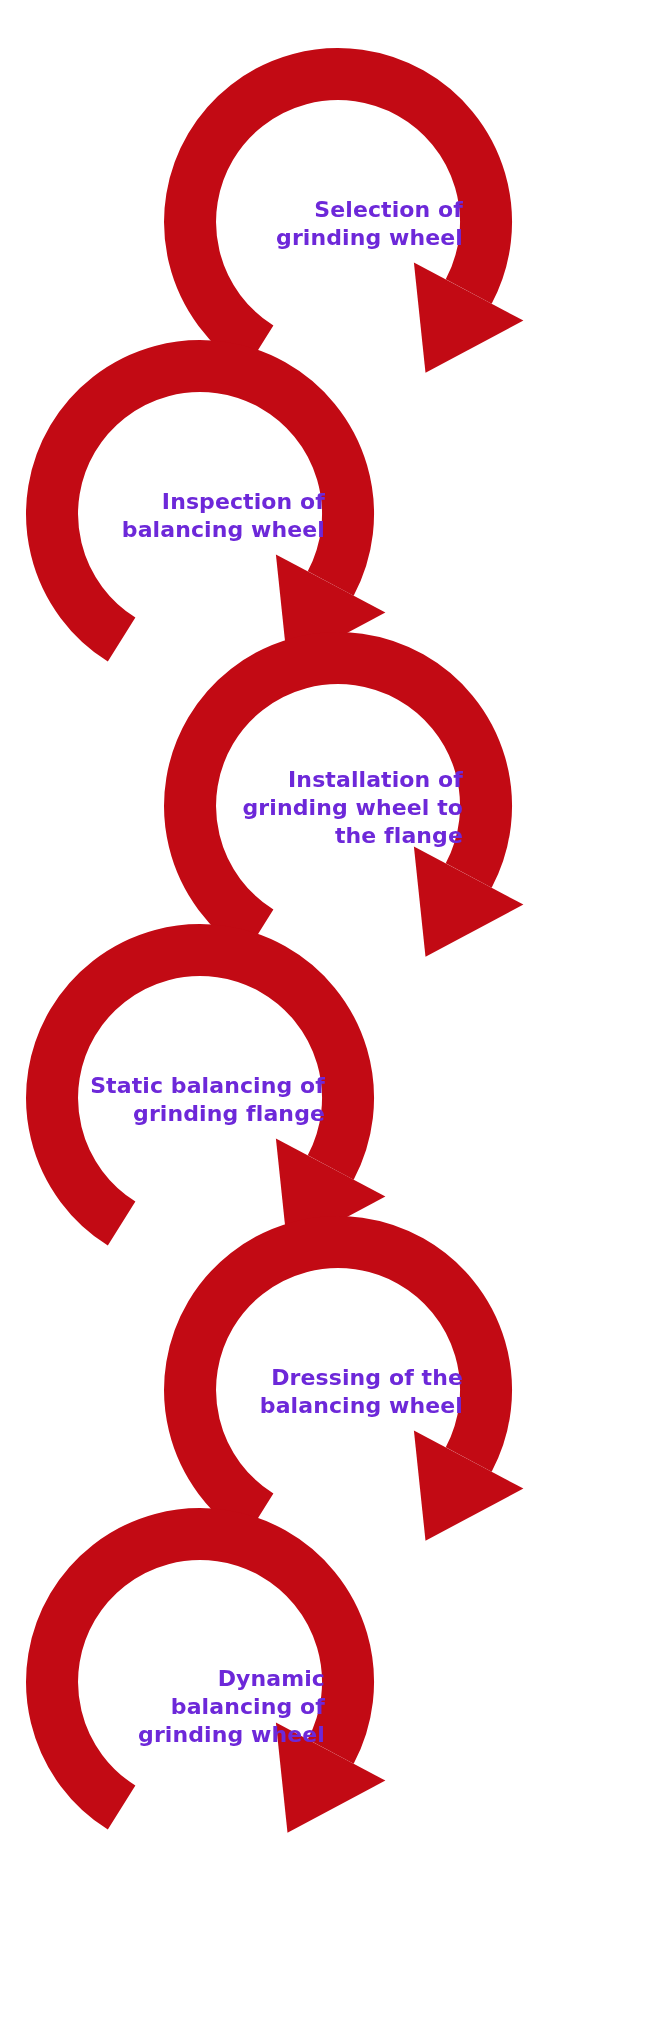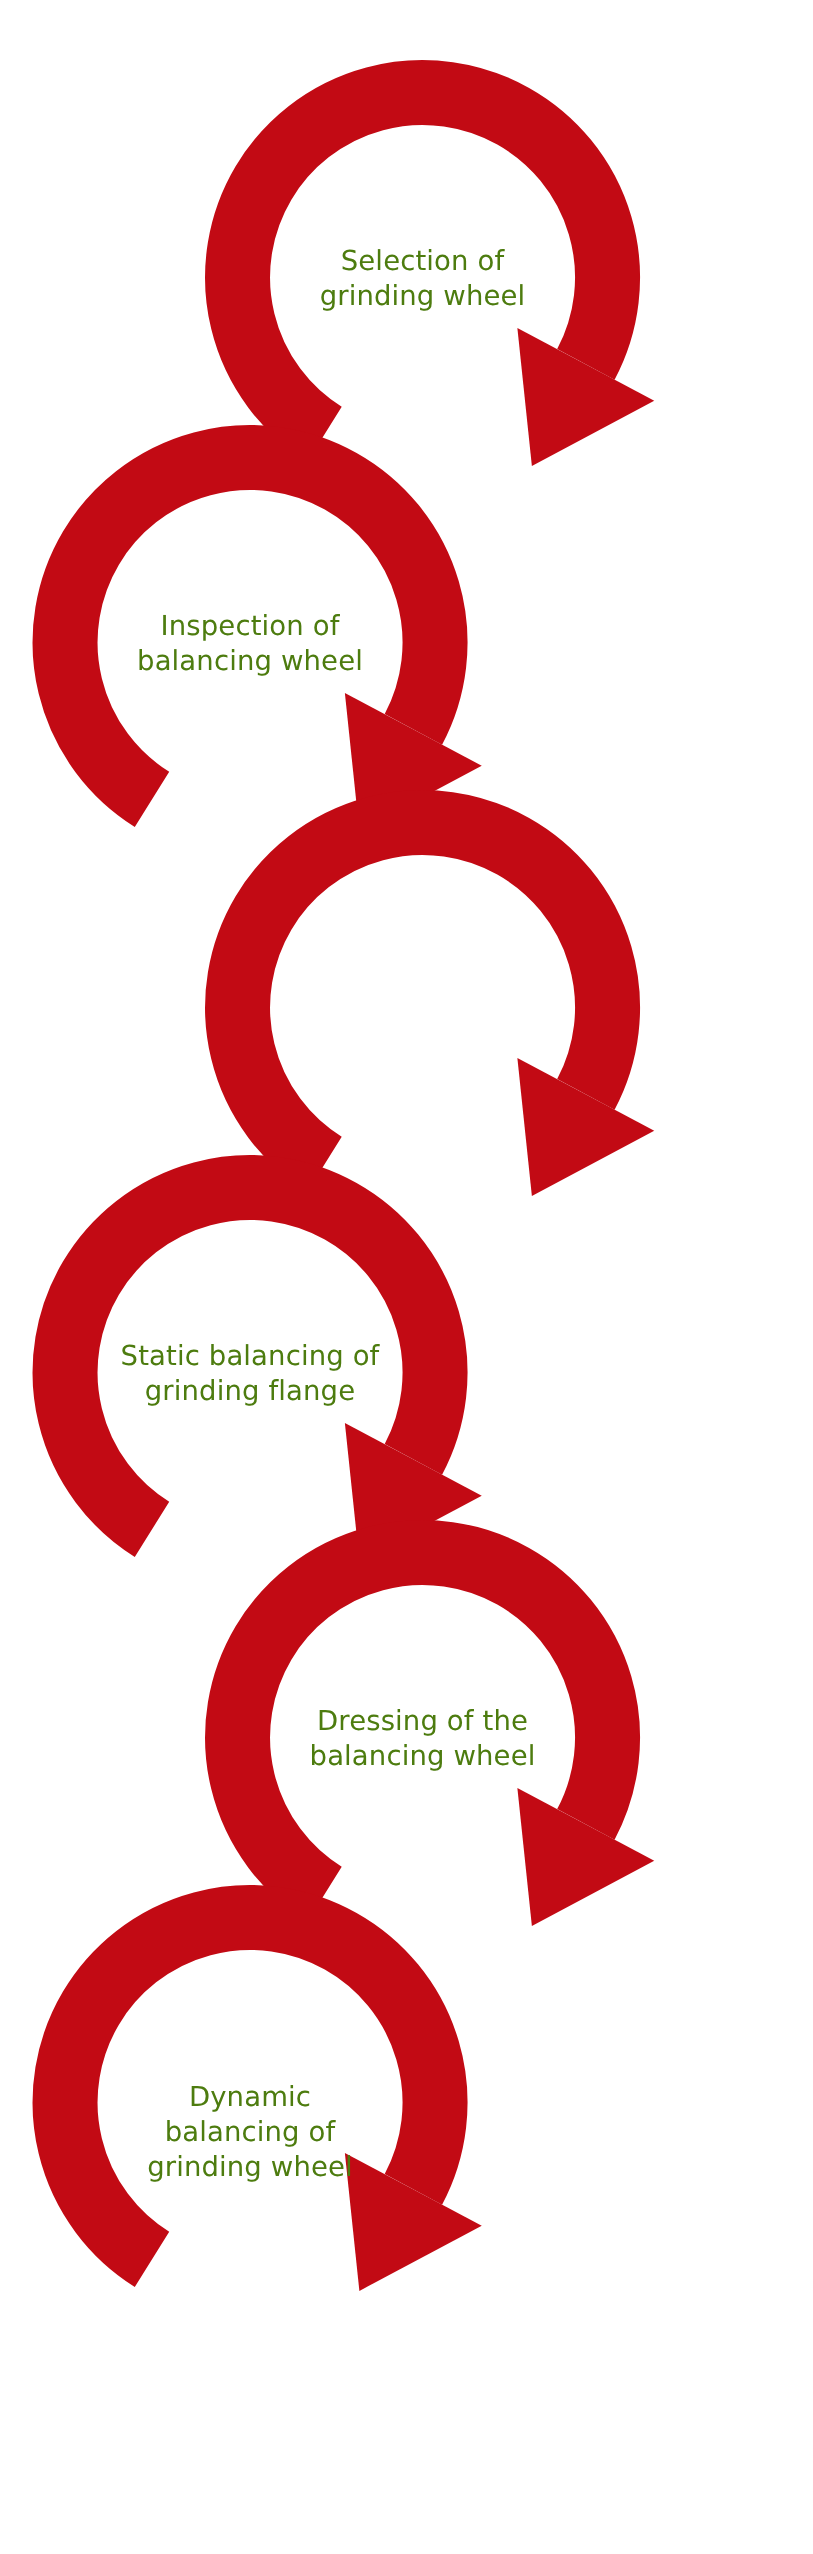--- a/index.html
+++ b/index.html
@@ -20,26 +20,26 @@
   }
   #flow-svg {
     position: absolute;
     left: 0;
     top: 0;
     width: 650px;
     height: 2043px;
   }
   .step-label {
     position: absolute;
-    text-align: center;
-    color: #4d7c0f;
+    text-align: right;
+    color: #6d28d9;
     font-family: "DejaVu Sans", sans-serif;
     font-size: 22px;
     line-height: 1.27;
-    font-weight: 400;
+    font-weight: 700;
     letter-spacing: 0.1px;
     white-space: pre-line;
     pointer-events: none;
   }
 </style>
 </head>
 <body>
 
 <div id="stage">
 
@@ -83,20 +83,23 @@
         <polygon points="385.4,1780.6 275.9,1722.4 287.5,1832.7" fill="#C20A14"></polygon>
       </g>
     </svg>
 
   <div class="step-label" style="left: 213px; top: 196px; width: 250px;">Selection of
 grinding wheel</div>
 
   <div class="step-label" style="left: 75px; top: 488px; width: 250px;">Inspection of
 balancing wheel</div>
 
+  <div class="step-label" style="left: 213px; top: 766px; width: 250px;">Installation of
+grinding wheel to
+the flange</div>
 
   <div class="step-label" style="left: 75px; top: 1072px; width: 250px;">Static balancing of
 grinding flange</div>
 
   <div class="step-label" style="left: 213px; top: 1364px; width: 250px;">Dressing of the
 balancing wheel</div>
 
   <div class="step-label" style="left: 75px; top: 1642px; width: 250px; margin-top: 23px;">Dynamic
 balancing of
 grinding wheel</div>

